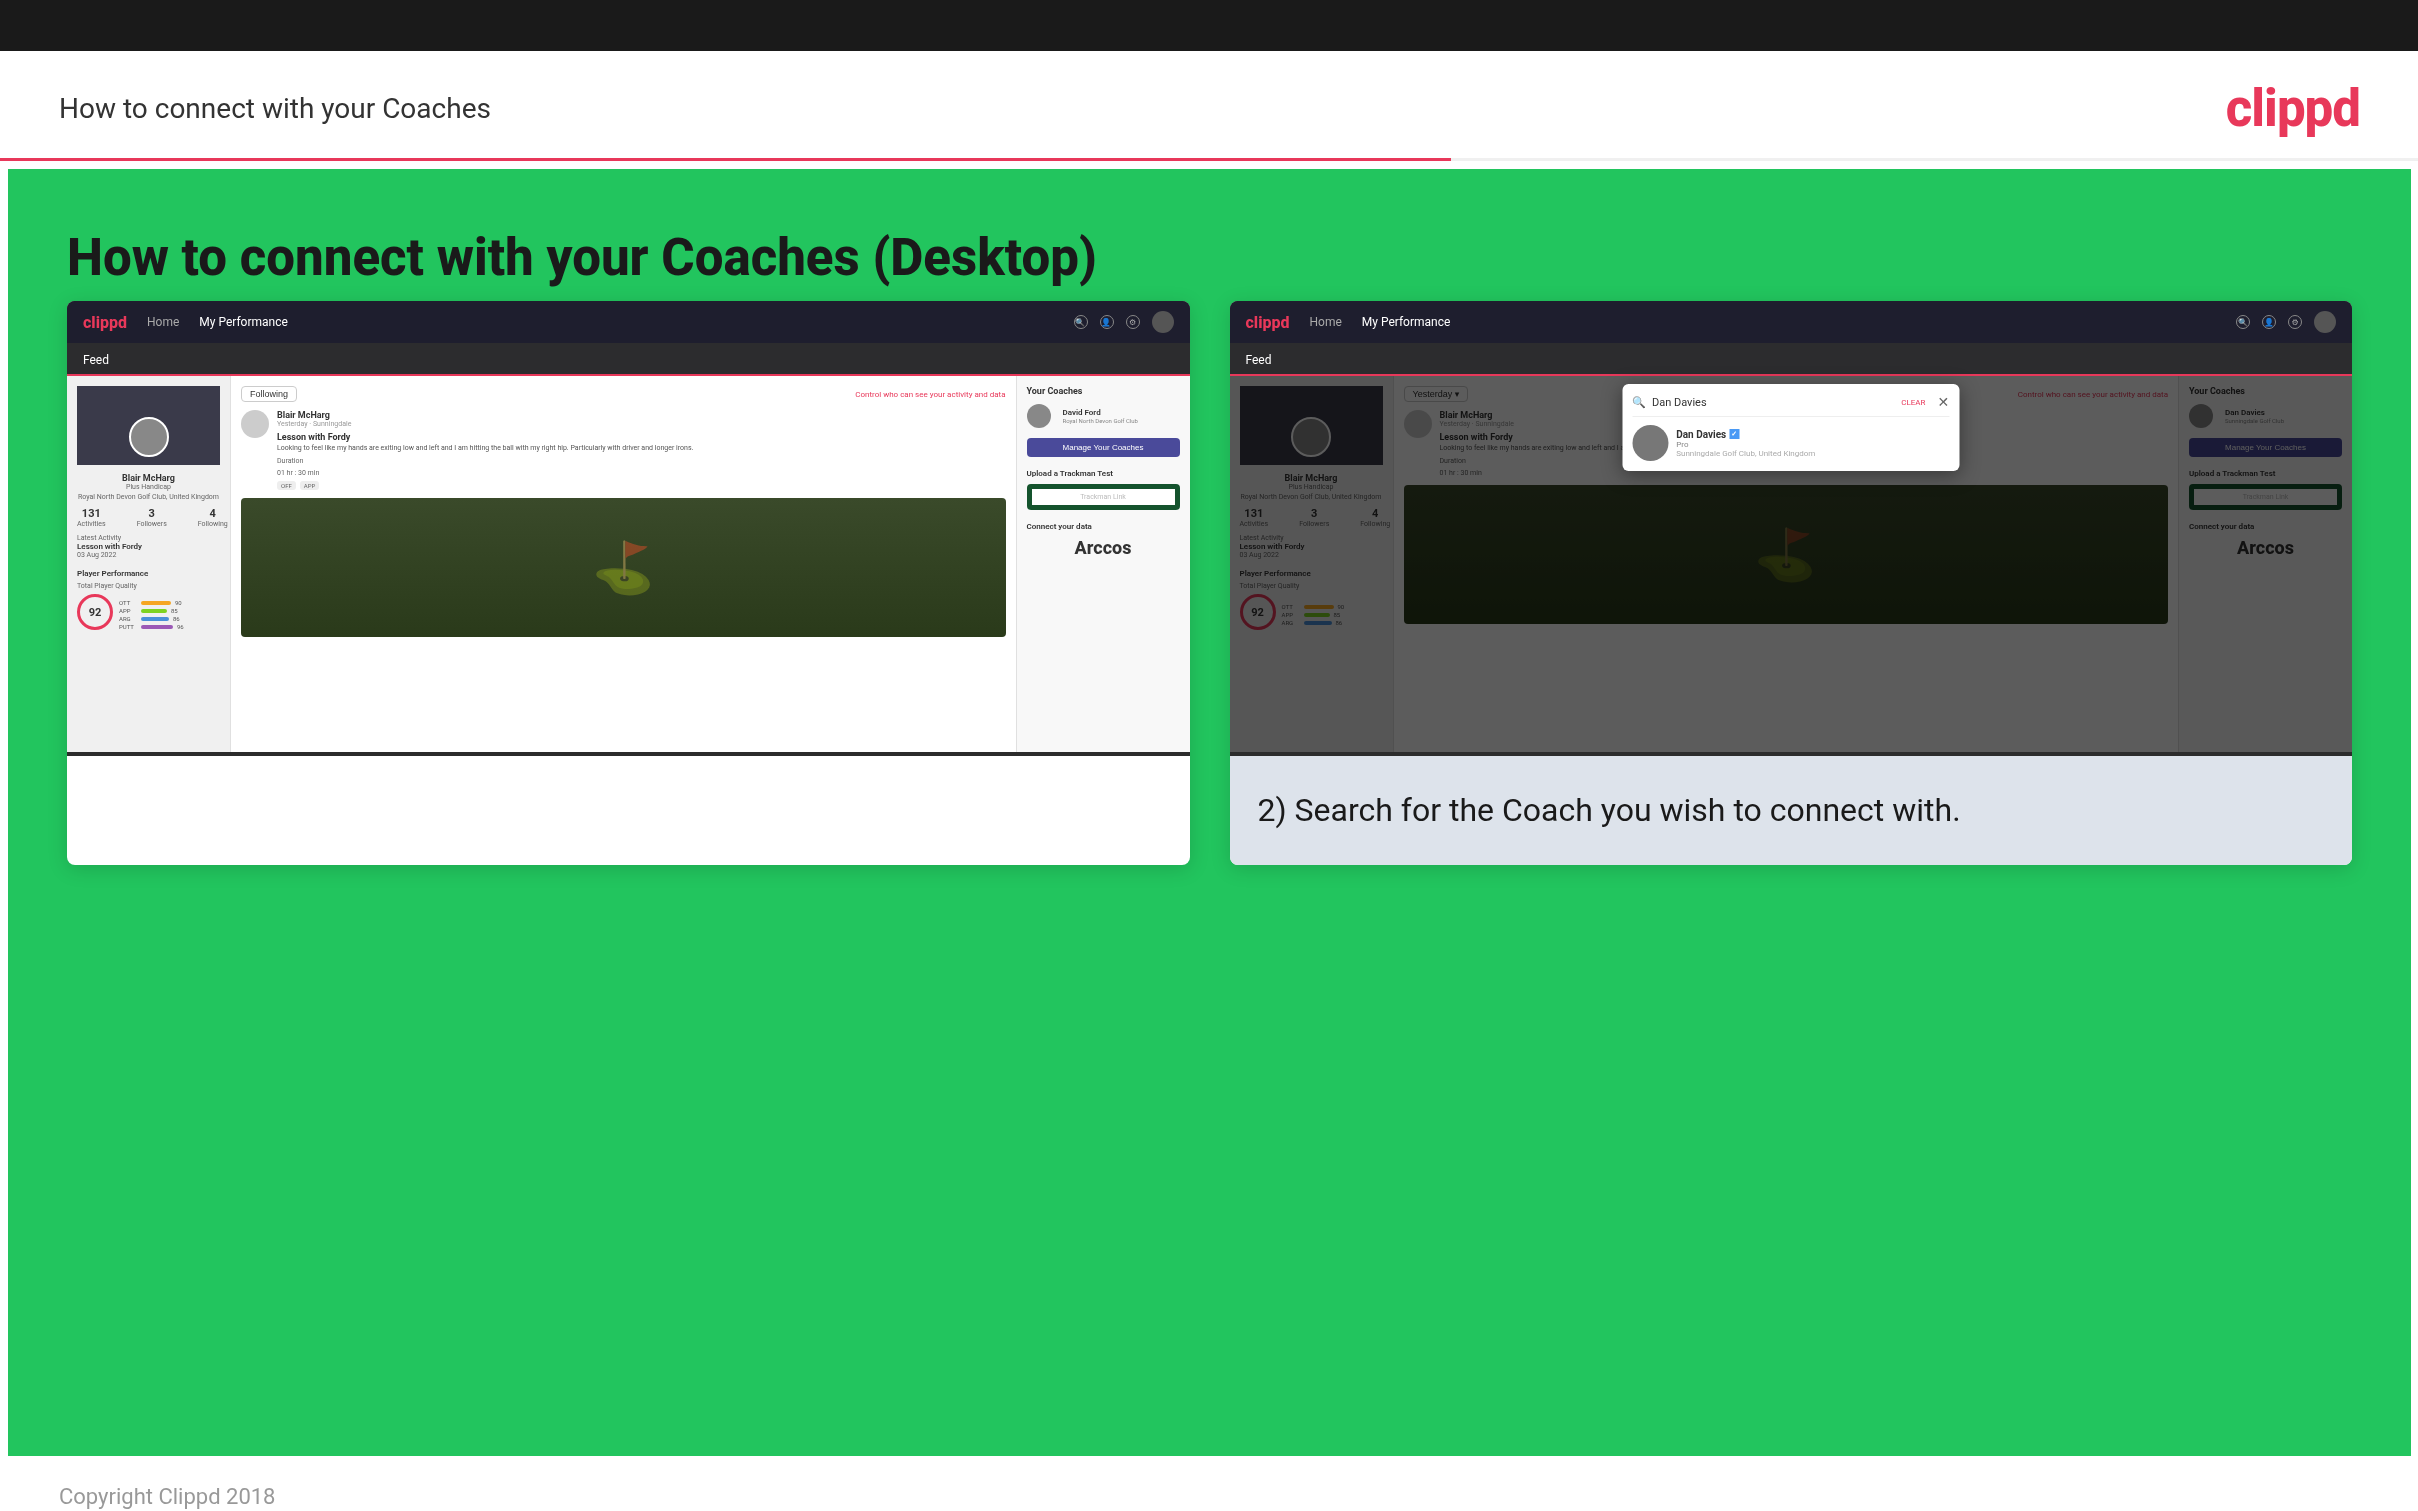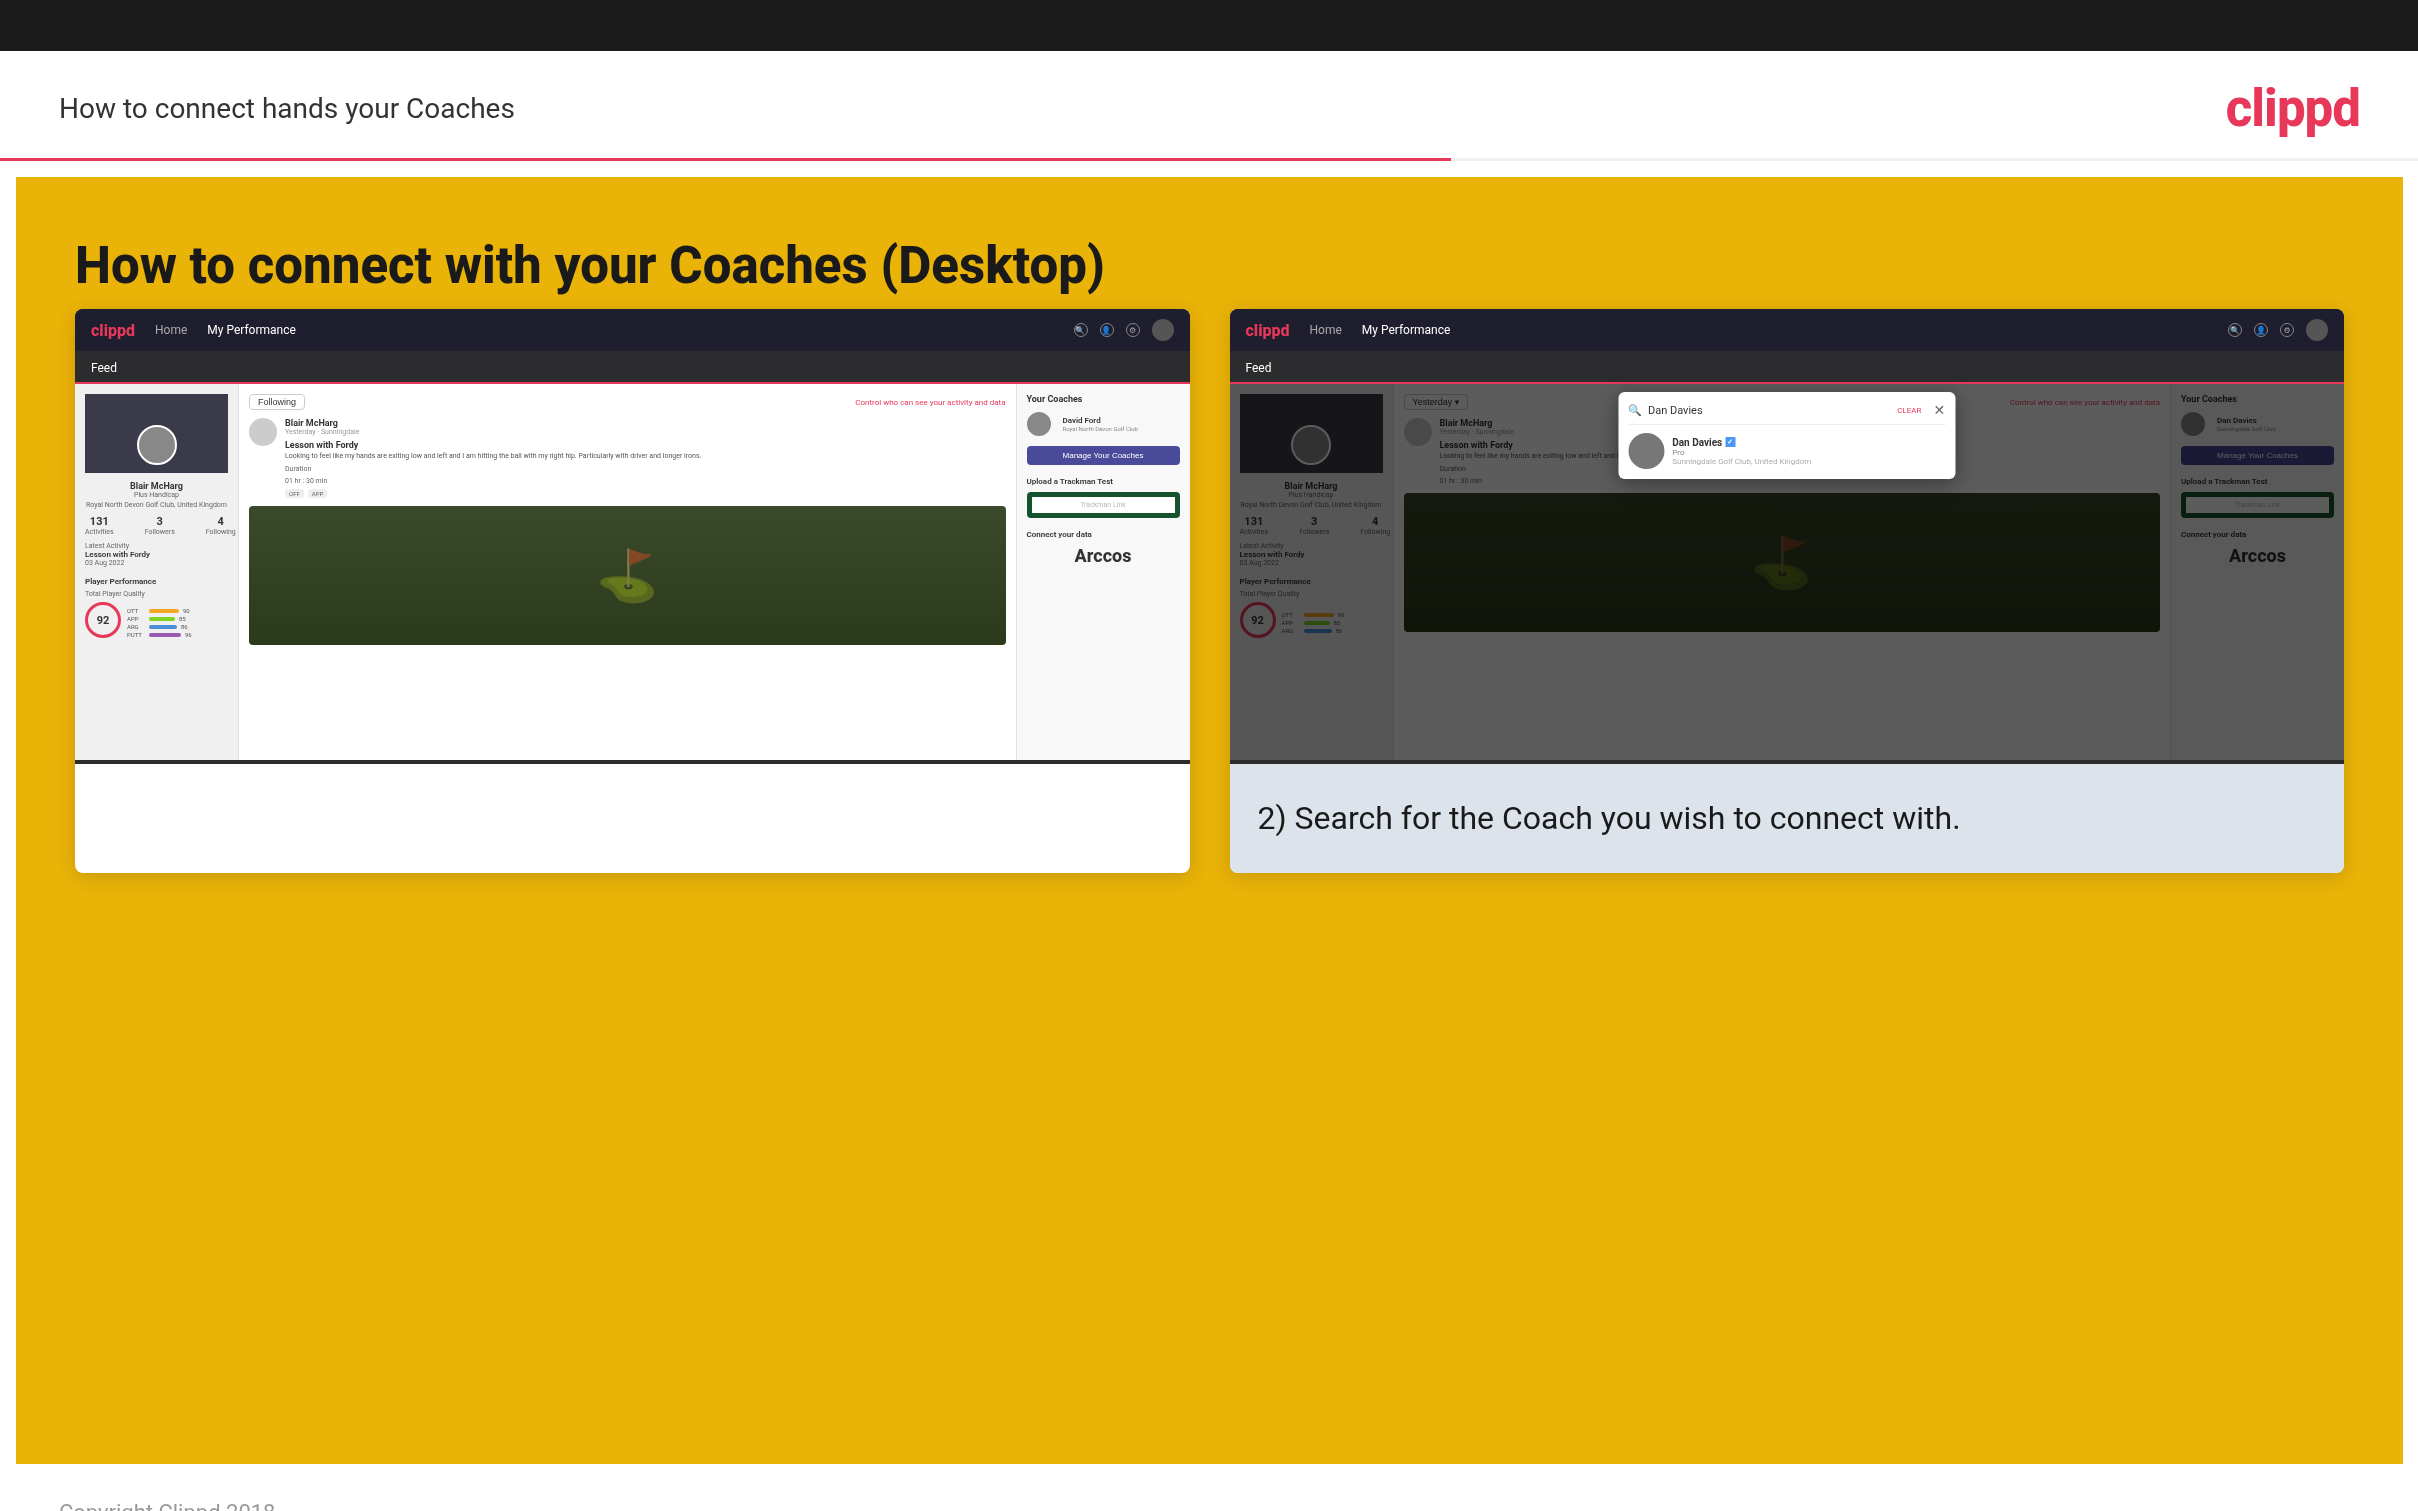--- a/index.html
+++ b/index.html
@@ -40,22 +40,22 @@
     }
 
     .header-divider {
       height: 3px;
       background: linear-gradient(to right, #e8385a 60%, #f0f0f0 60%);
       margin: 0 0 0 0;
     }
 
     
     .main-content {
-      background: #eab308;
-      margin: 16px;
+      background: #22c55e;
+      margin: 8px;
       padding: 59px 59px 79px 59px;
       min-height: 1287px;
     }
 
     .page-heading {
       font-size: 51px;
       font-weight: 800;
       color: #1a1a1a;
       margin-bottom: 14px;
     }
@@ -472,21 +472,21 @@
       font-size: 22px;
       color: #999;
     }
   </style>
 </head>
 <body>
 
 <div class="top-bar"></div>
 
 <div class="header">
-  <span class="header-title">How to connect hands your Coaches</span>
+  <span class="header-title">How to connect with your Coaches</span>
   <span class="logo">clippd</span>
 </div>
 
 <div class="header-divider"></div>
 
 <div class="main-content">
 
   <div class="page-heading">How to connect with your Coaches (Desktop)</div>
 
   <div class="screenshots-row">

